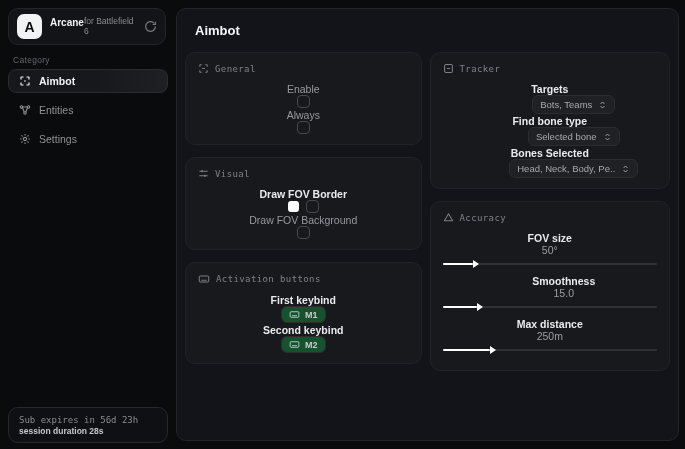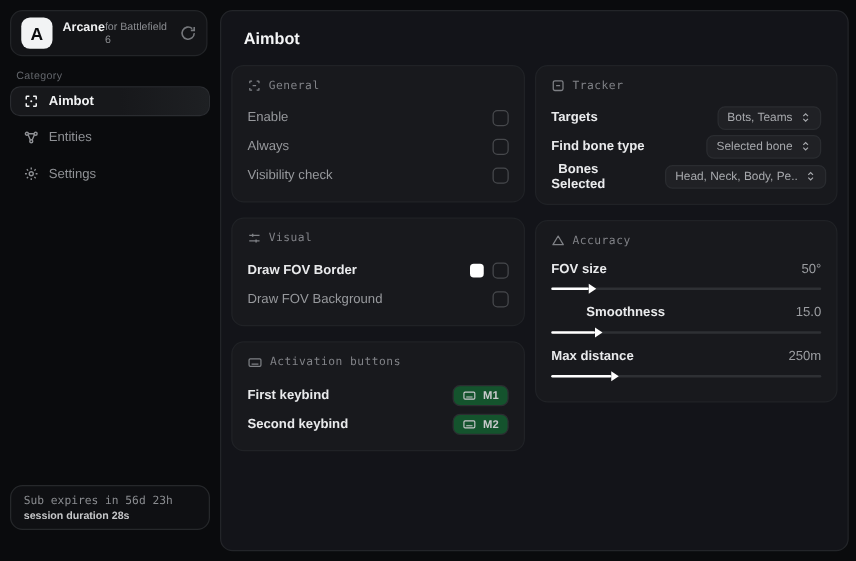--- a/index.html
+++ b/index.html
@@ -32,21 +32,21 @@
     height:24px; display:flex; align-items:center; gap:8px; padding:0 9px;
     border-radius:8px; color:#8f9195; font-size:10.5px; cursor:default;
     border:1px solid transparent;
   }
   .nav-item.active {
     background:linear-gradient(90deg,#17181b 55%, #1e2023 100%);
     border:1px solid #2a2c30; color:#f2f3f4; font-weight:bold;
   }
   .nav-icon { display:flex; width:13px; justify-content:center; }
   .sub-card {
-    position:absolute; left:8px; top:388px; width:160px; height:36px;
+    position:absolute; left:8px; top:407px; width:160px; height:36px;
     background:#0f1013; border:1px solid #26282b; border-radius:10px;
     padding:5px 10px; display:flex; flex-direction:column; justify-content:center; gap:1px;
   }
   .sub-line1 { font-family:"DejaVu Sans Mono", monospace; font-size:9px; color:#8a8c90; }
   .sub-line2 { font-size:8.5px; font-weight:bold; color:#c7c8ca; }
 
   
   .main {
     position:absolute; left:176px; top:8px; width:503px; height:433px;
     background:#131419; border:1px solid #232529; border-radius:10px;
@@ -55,36 +55,36 @@
   .page-title { font-size:13px; font-weight:bold; color:#f4f5f6; margin:2px 0 14px 10px; }
   .cols { display:flex; gap:8px; align-items:flex-start; }
   .col-left { width:238px; display:flex; flex-direction:column; gap:12px; }
   .col-right { width:242px; display:flex; flex-direction:column; gap:12px; }
   .card {
     background:#18191d; border:1px solid #202226; border-radius:10px;
     padding:10px 12px 10px 12px;
   }
   .sec-head { display:flex; align-items:center; gap:6px; margin-bottom:9px; color:#7e8085;text-align:right; }
   .sec-title { font-family:"DejaVu Sans Mono", monospace; font-size:9px; letter-spacing:.4px; color:#808287; }
-  .row { display:flex; align-items:center; justify-content:space-between; min-height:22px; }
+  .row { display:flex; align-items:center; justify-content:space-between; min-height:22px;flex-direction:column; }
   .row + .row { margin-top:1px; }
   .lbl { font-size:10.5px; color:#97999d; }
   .lbl.bright { color:#e9eaec; font-weight:bold;text-align:center; }
   .checkbox {
     width:13px; height:13px; border-radius:4px; border:1.5px solid #47494d;
     background:transparent; cursor:pointer; flex:0 0 auto;
   }
   .swatch { width:11px; height:11px; border-radius:3px; background:#ffffff; cursor:pointer; }
   .ctrl-group { display:flex; align-items:center; gap:7px; }
   .key-btn {
     display:flex; align-items:center; gap:5px; background:#14532d; border:1px solid #2b2d31;
     border-radius:6px; padding:2px 7px; color:#c9cacd; font-size:9px; font-weight:bold; cursor:pointer;
   }
   .dd-btn {
-    display:flex; align-items:flex-start; gap:6px; background:#202125; border:1px solid #2a2c30;
+    display:flex; align-items:flex-end; gap:6px; background:#202125; border:1px solid #2a2c30;
     border-radius:6px; padding:3px 7px; color:#a7a9ad; font-size:9.5px; cursor:pointer;
     max-width:150px; white-space:nowrap;margin-left:48px;
   }
   .dd-btn .dd-text { overflow:hidden; text-overflow:ellipsis; }
   .icon-svg { display:block; }
   
   .s-row { margin-top:7px; }
   .s-row:first-of-type { margin-top:0; }
   .s-track { position:relative; height:8px; margin:4px 0 6px 0; }
   .s-track::before {
@@ -180,24 +180,20 @@
           <span class="sec-title">General</span>
         </div>
         <div class="row">
           <span class="lbl">Enable</span>
           <span class="checkbox"></span>
         </div>
         <div class="row">
           <span class="lbl">Always</span>
           <span class="checkbox"></span>
         </div>
-        <div class="row">
-          <span class="lbl">Visibility check</span>
-          <span class="checkbox"></span>
-        </div>
       </div>
 
       <div class="card">
         <div class="sec-head">
           <span>
             <svg class="icon-svg" width="11" height="11" viewBox="0 0 24 24" fill="none" stroke="currentColor" stroke-width="2.2">
               <path d="M3 7h18M3 17h18"></path>
               <path d="M9 4.5v5M15 14.5v5" stroke-width="2.6"></path>
             </svg>
           </span>

